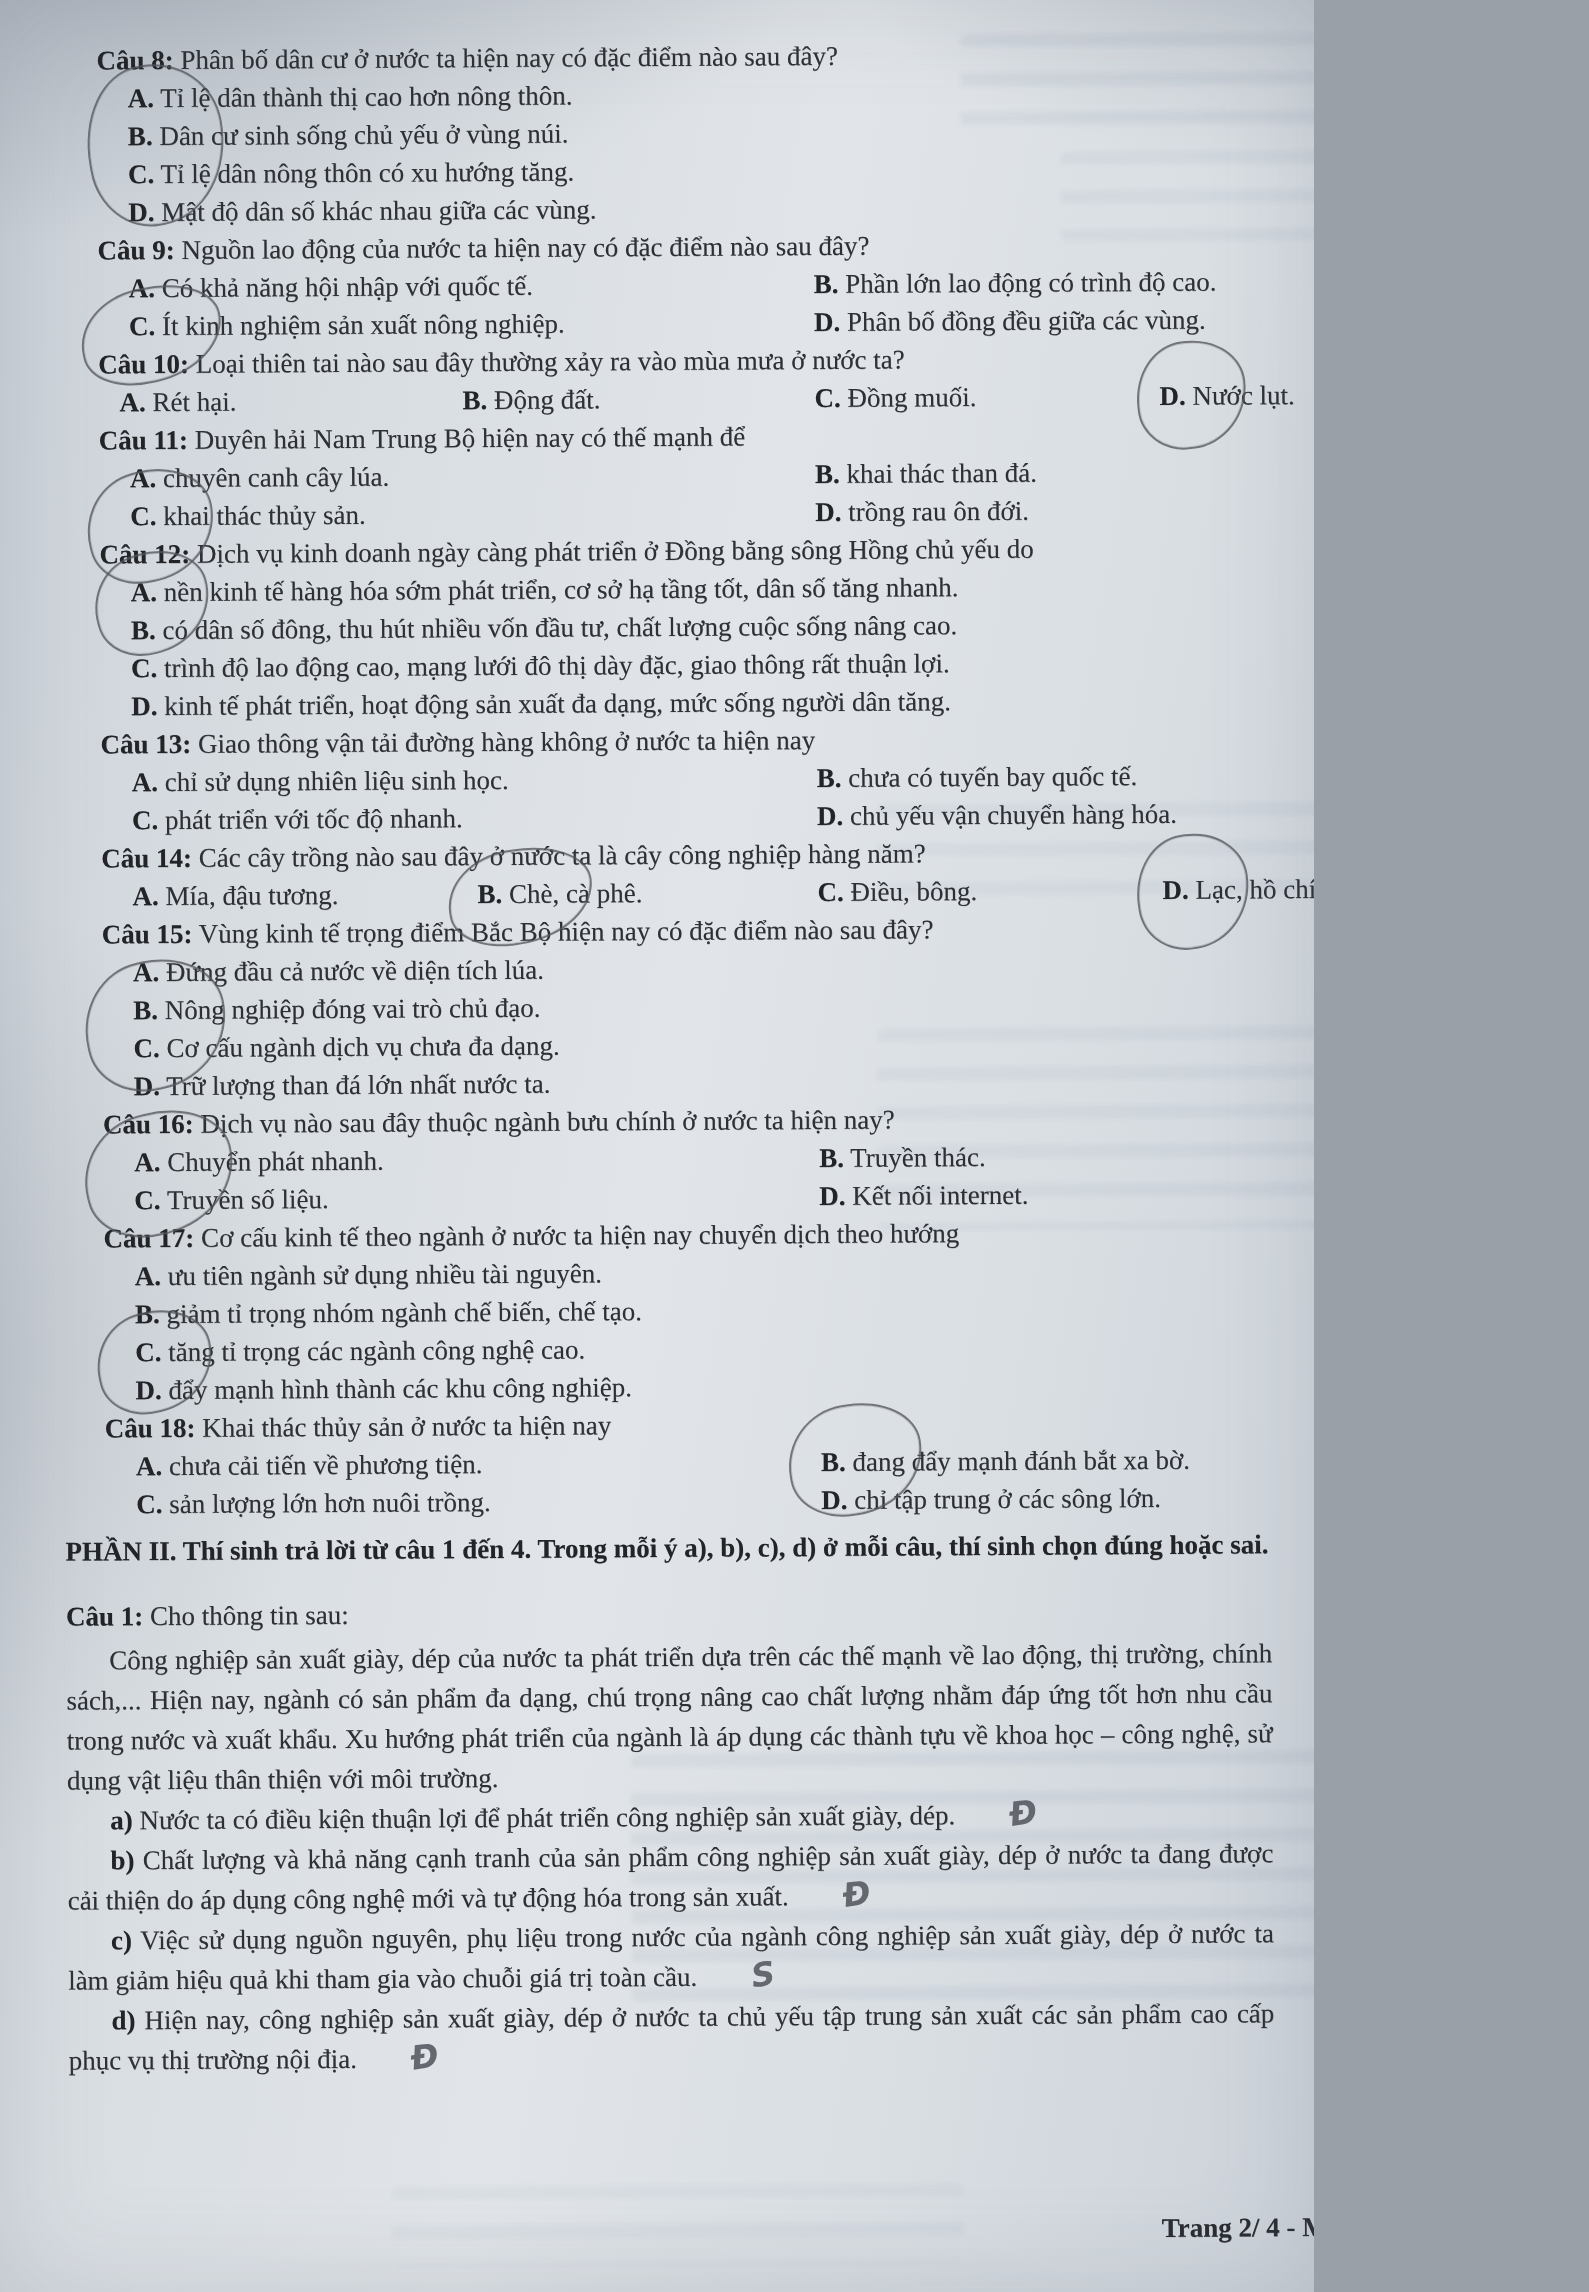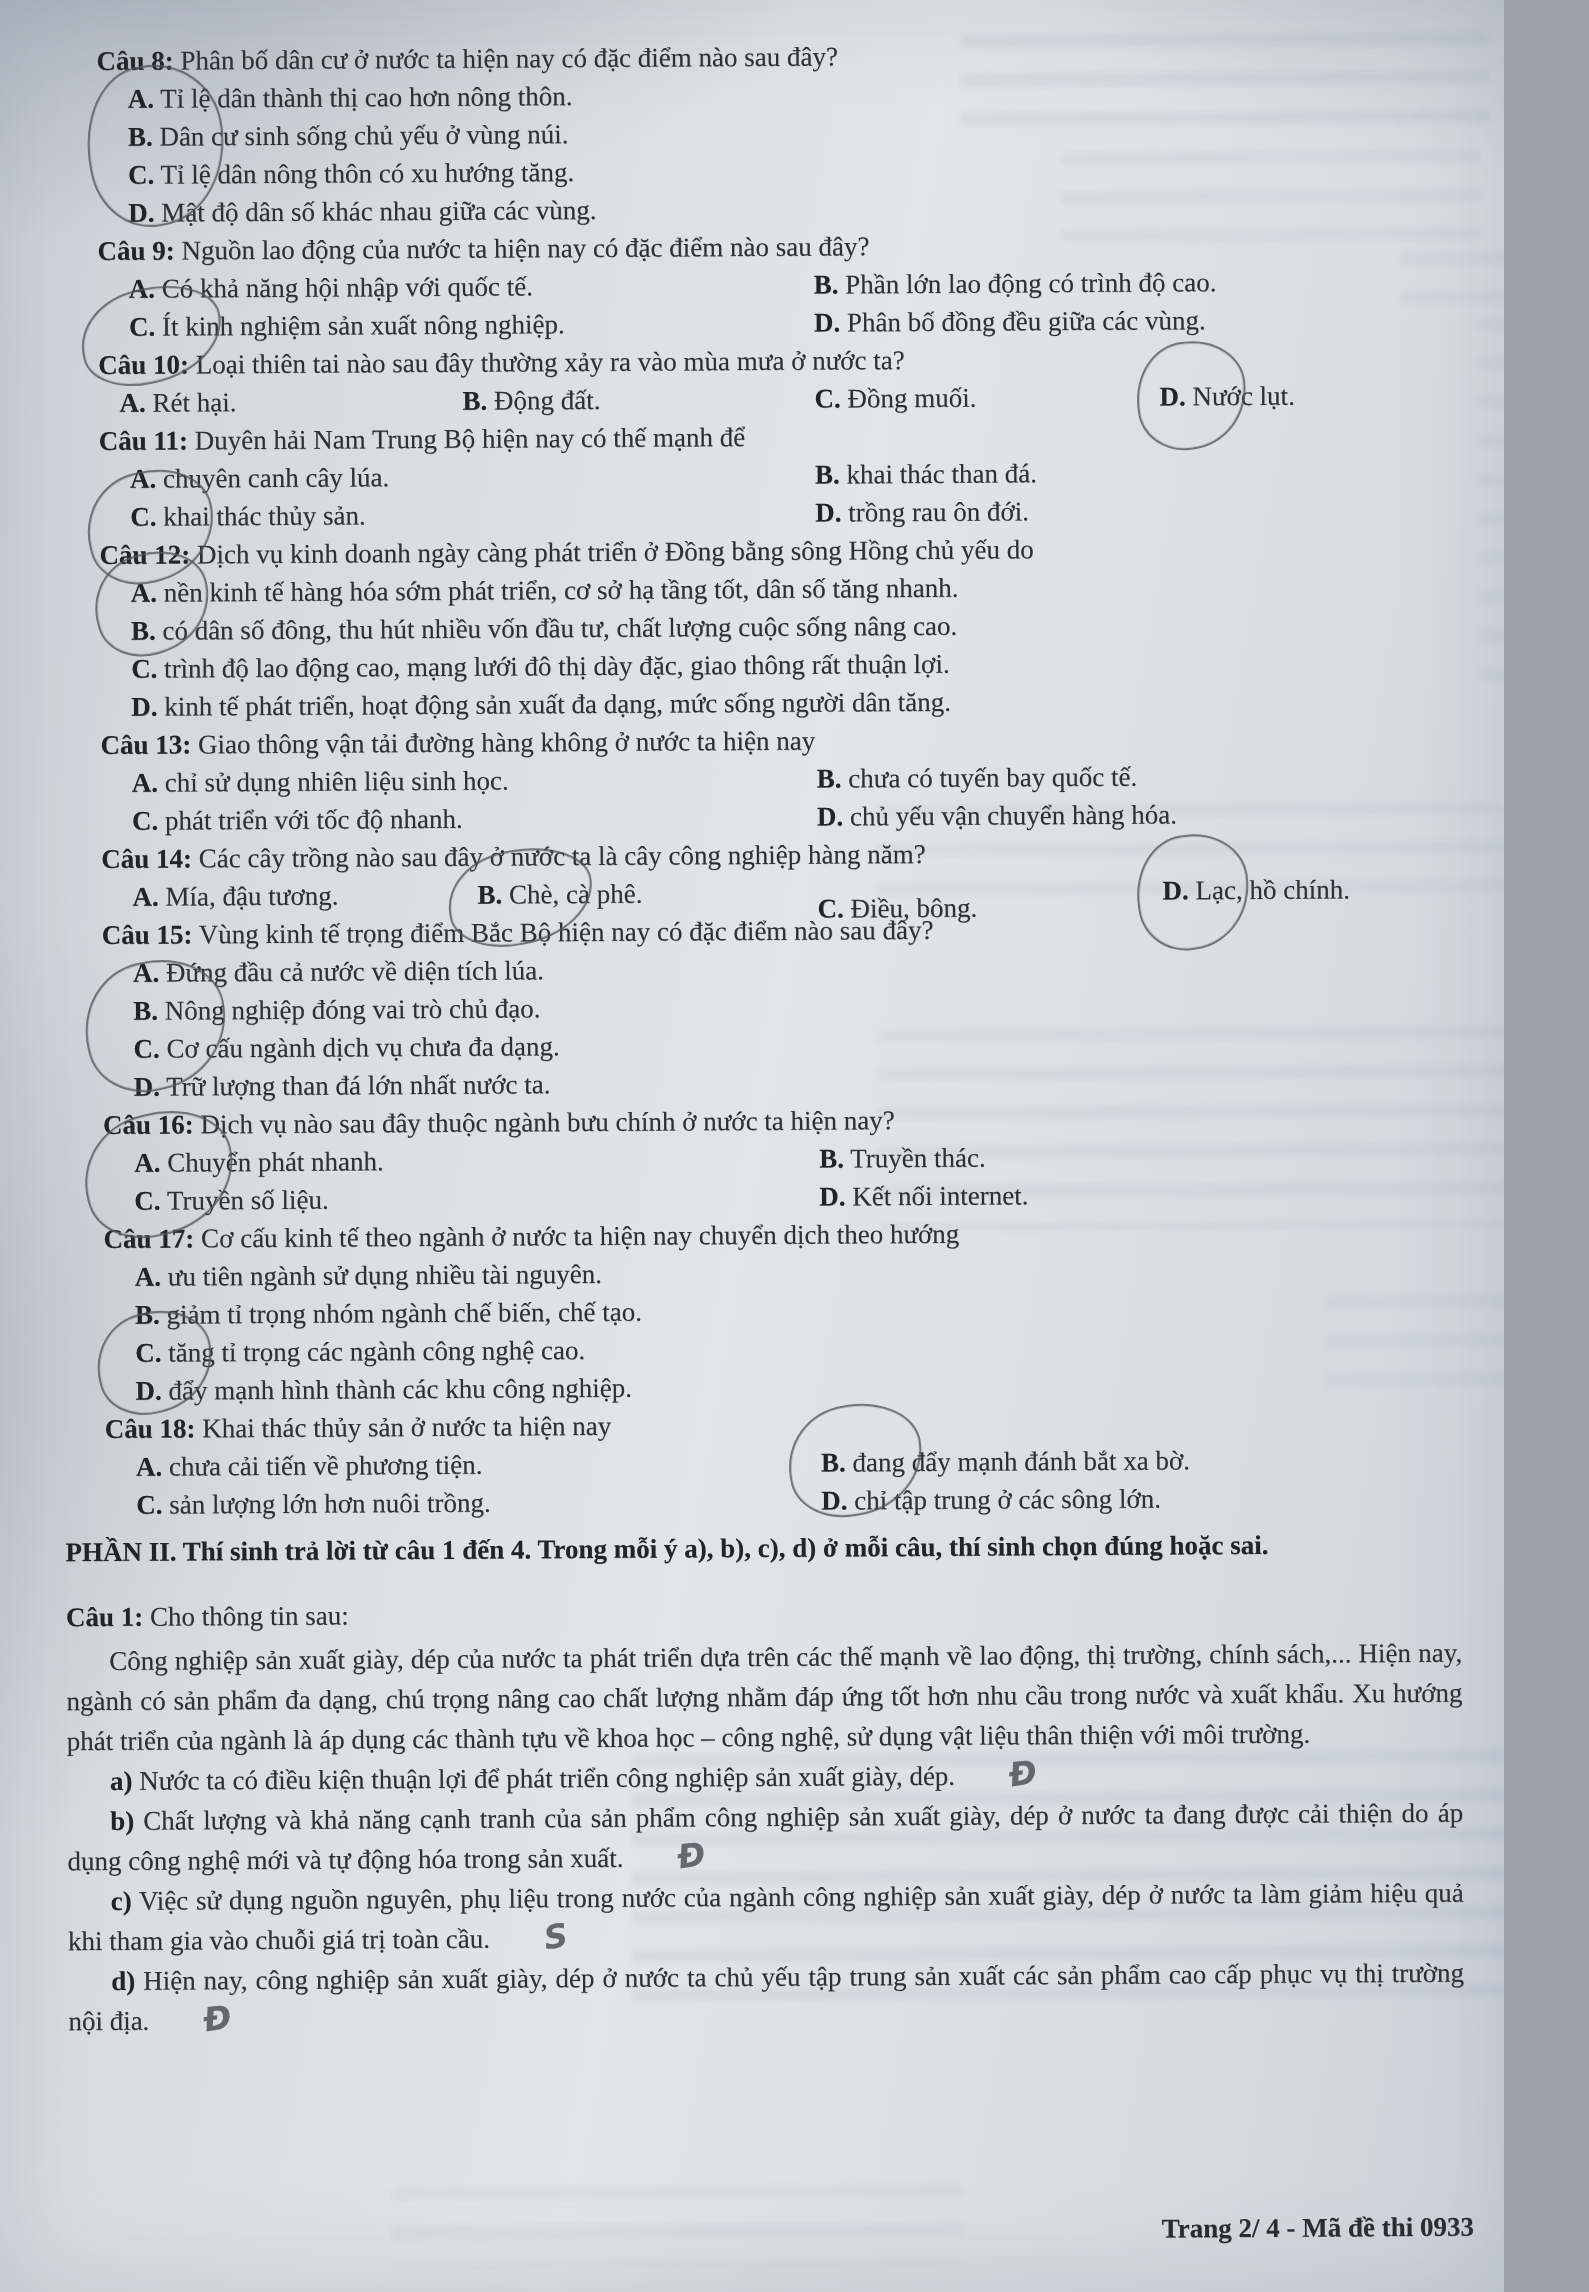--- a/index.html
+++ b/index.html
@@ -1,18 +1,18 @@
 <!DOCTYPE html>
 <html lang="vi" style="font-size:14.3px"><head>
 <meta charset="utf-8">
 <style>
   html,body{margin:0;padding:0;background:#9aa0a8;}
   .page{
     position:relative;
-    width:1504px;height:2293px;
+    width:1314px;height:2293px;
     overflow:hidden;
     background:
       radial-gradient(1164px 466px at 6% -2%, rgba(100,110,124,0.30), transparent 62%),
       radial-gradient(806px 376px at 102% -2%, rgba(108,118,130,0.22), transparent 60%),
       radial-gradient(1343px 681px at 50% 116%, rgba(116,124,136,0.26), transparent 66%),
       radial-gradient(627px 806px at -4% 60%, rgba(112,120,132,0.18), transparent 60%),
       linear-gradient(100deg,#cbd1d8 0%,#d8dde2 24%,#e1e5e9 50%,#d9dee3 74%,#ccd2d9 100%);
     font-family:"Liberation Serif","DejaVu Serif",serif;
     color:#2e3035;
   }
@@ -132,21 +132,21 @@
             <span class="opt" id="opt-13-B" style="left: 716px;"><b class="opt-letter">B.</b><span> chưa có tuyến bay quốc tế.</span></span>
           </div>
           <div class="opt-row">
             <span class="opt" id="opt-13-C" style="left: 31px;"><b class="opt-letter">C.</b><span> phát triển với tốc độ nhanh.</span></span>
             <span class="opt" id="opt-13-D" style="left: 716px;"><b class="opt-letter">D.</b><span> chủ yếu vận chuyển hàng hóa.</span></span>
           </div>
           <div class="q-line"><span class="q-label">Câu 14:</span><span> Các cây trồng nào sau đây ở nước ta là cây công nghiệp hàng năm?</span></div>
           <div class="opt-row">
             <span class="opt" id="opt-14-A" style="left: 31px;"><b class="opt-letter">A.</b><span> Mía, đậu tương.</span></span>
             <span class="opt" id="opt-14-B" style="left: 376px;"><b class="opt-letter">B.</b><span> Chè, cà phê.</span></span>
-            <span class="opt" id="opt-14-C" style="left: 716px; margin-top: 16px;"><b class="opt-letter">C.</b><span> Điều, bông.</span></span>
+            <span class="opt" id="opt-14-C" style="left: 716px;"><b class="opt-letter">C.</b><span> Điều, bông.</span></span>
             <span class="opt" id="opt-14-D" style="left: 1061px;"><b class="opt-letter">D.</b><span> Lạc, hồ chính.</span></span>
           </div>
           <div class="q-line"><span class="q-label">Câu 15:</span><span> Vùng kinh tế trọng điểm Bắc Bộ hiện nay có đặc điểm nào sau đây?</span></div>
           <div class="opt-row">
             <span class="opt" id="opt-15-A" style="left: 31px;"><b class="opt-letter">A.</b><span> Đứng đầu cả nước về diện tích lúa.</span></span>
           </div>
           <div class="opt-row">
             <span class="opt" id="opt-15-B" style="left: 31px;"><b class="opt-letter">B.</b><span> Nông nghiệp đóng vai trò chủ đạo.</span></span>
           </div>
           <div class="opt-row">

